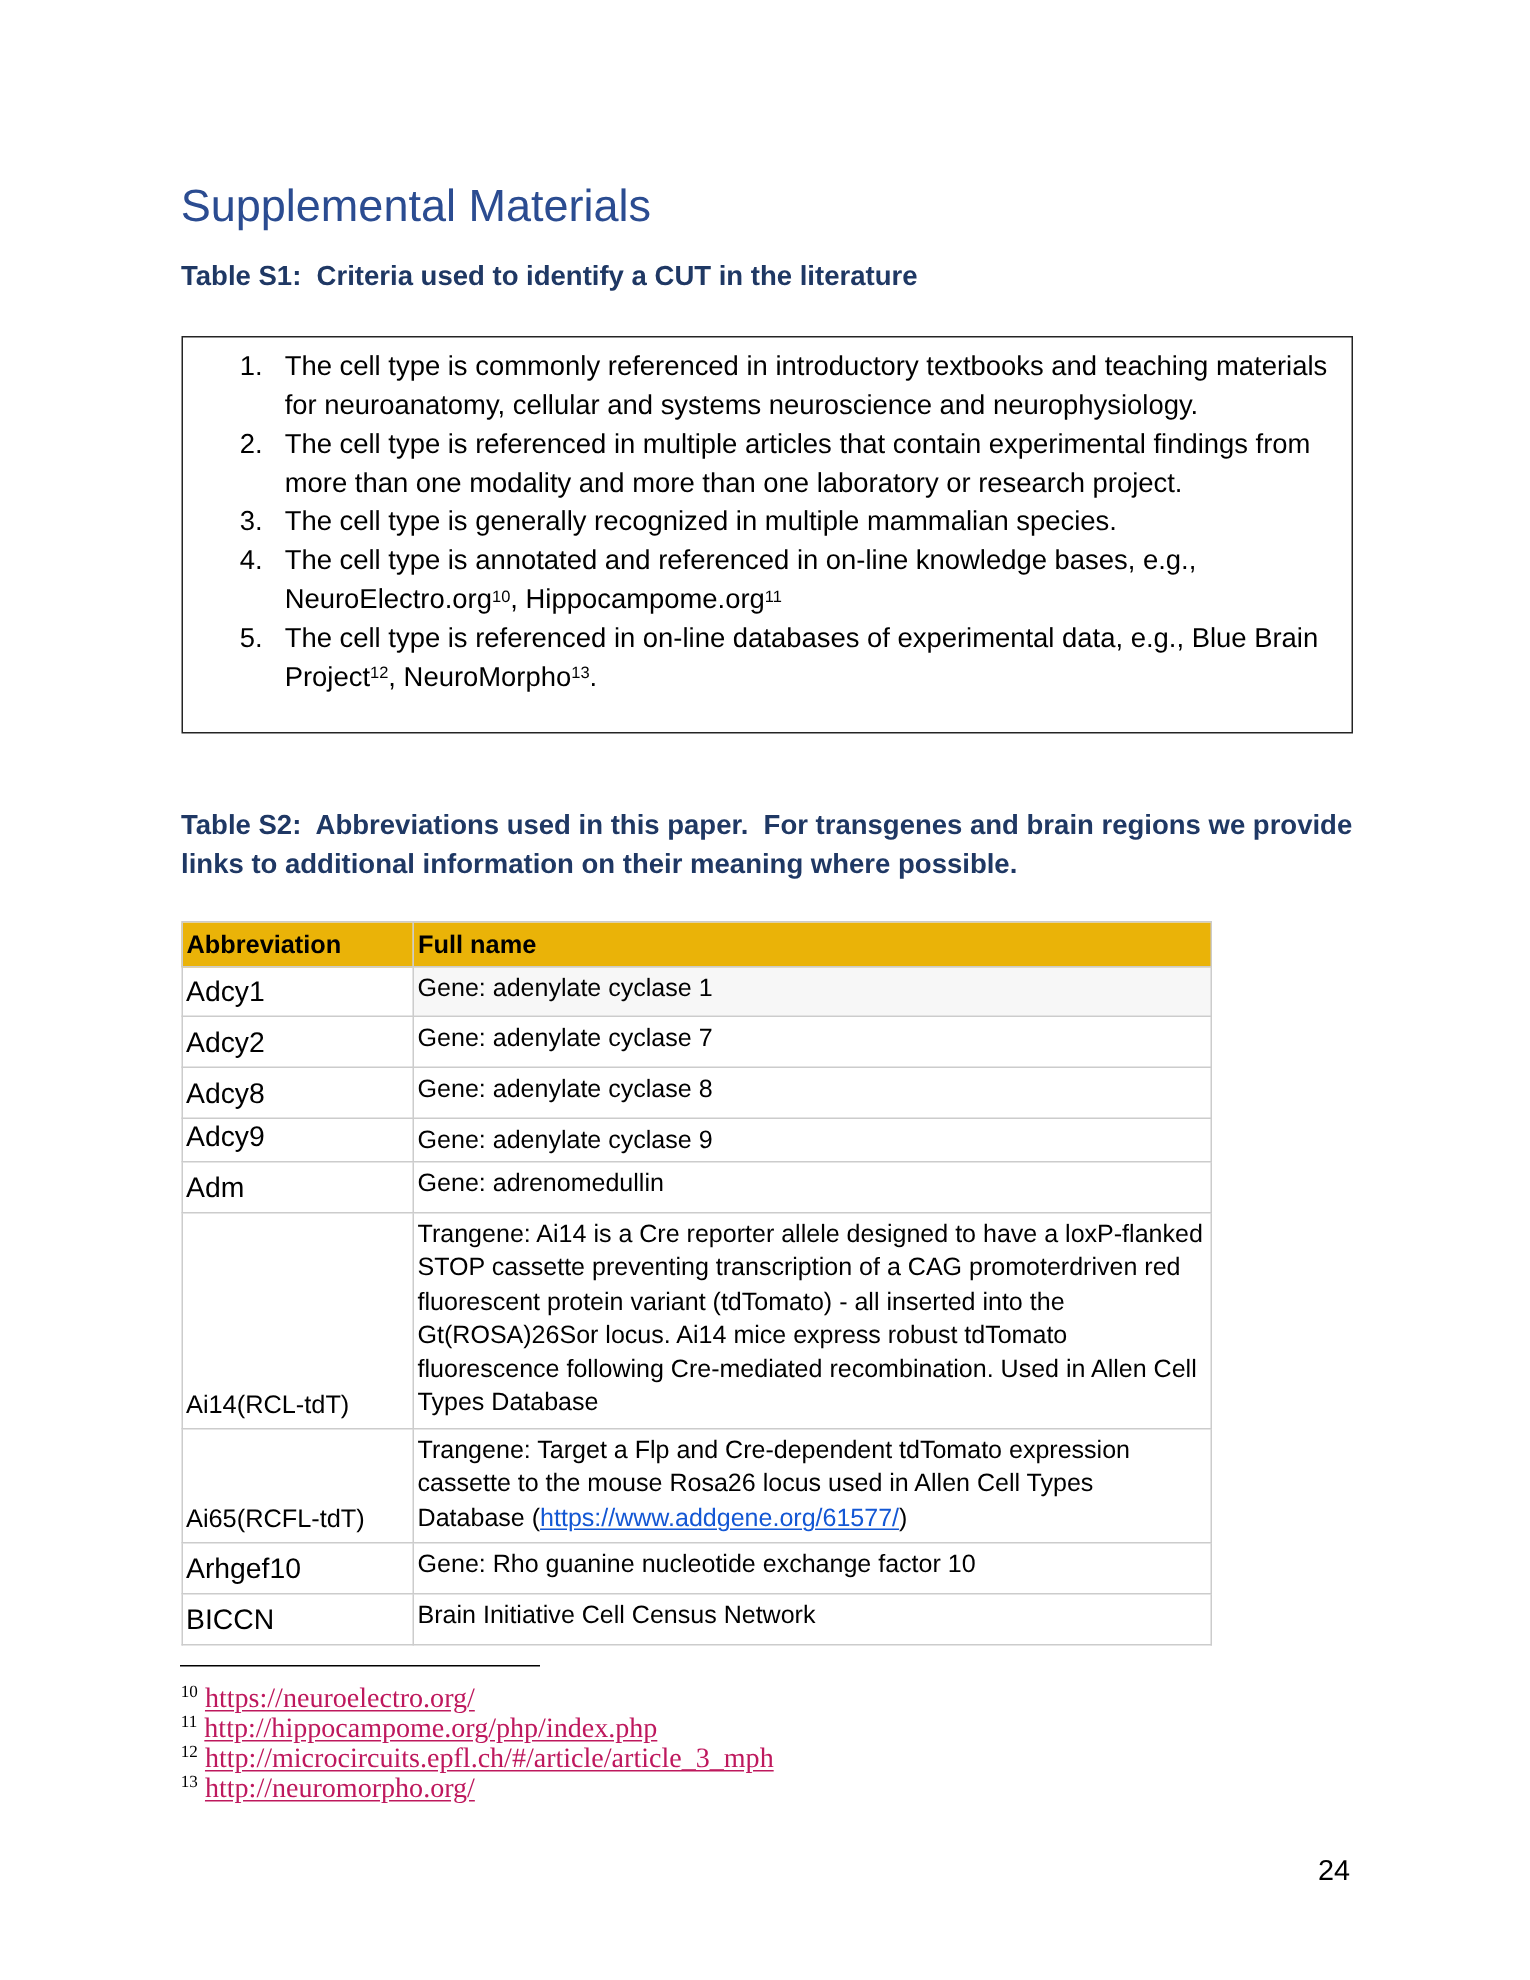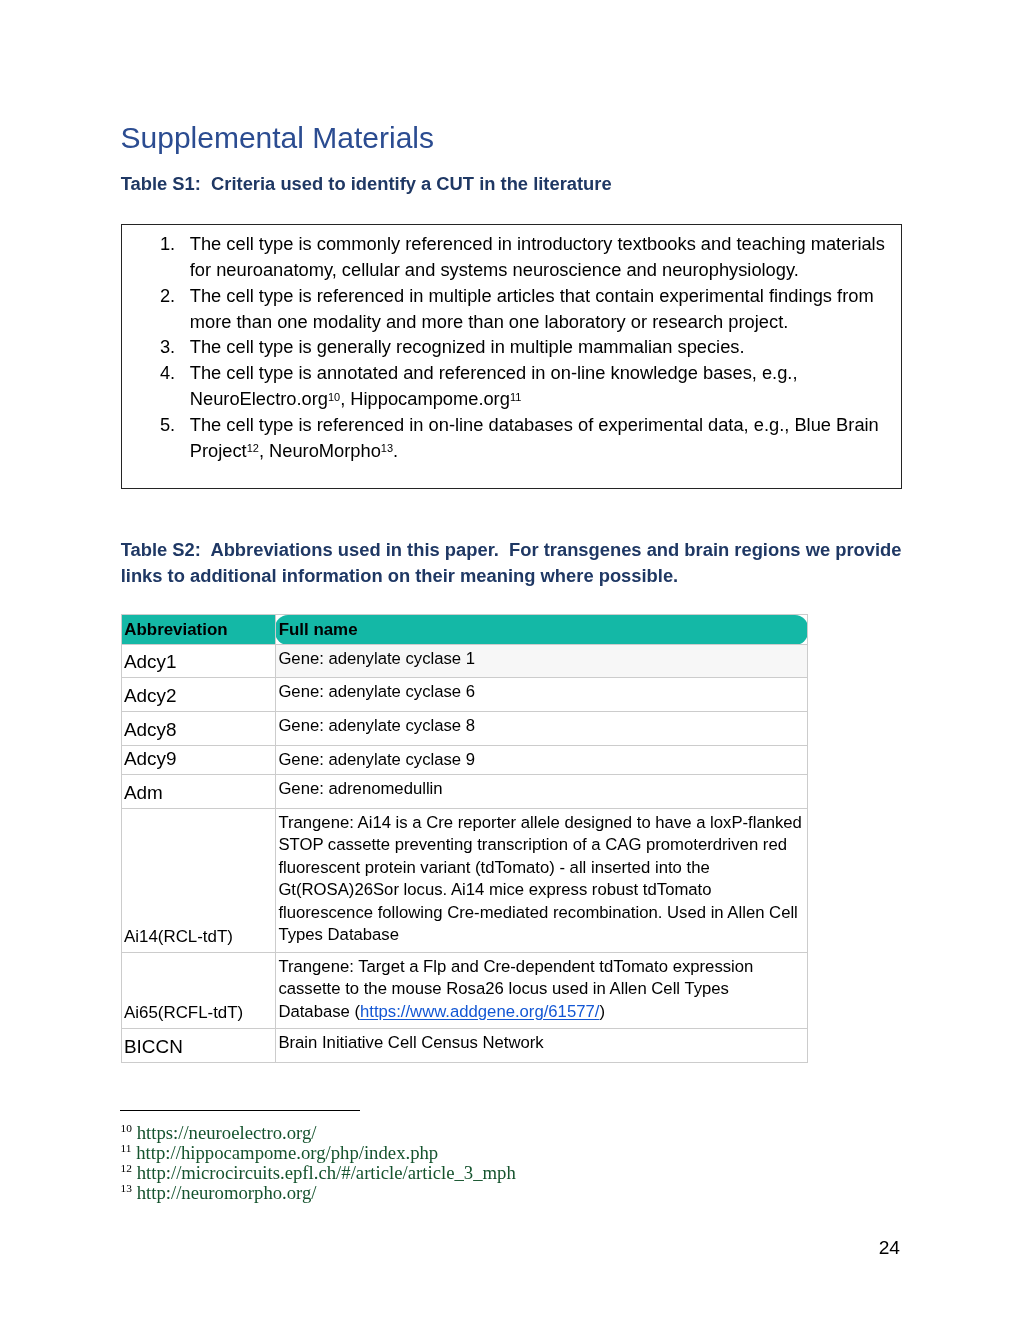--- a/index.html
+++ b/index.html
@@ -57,26 +57,26 @@
   }
   .s2-table td, .s2-table th{
     border:1px solid #cccccc;
     vertical-align:bottom;
     padding:0;
     text-align:left;
   }
   .s2-table col.c1{ width:154.3px; }
   .s2-table col.c2{ width:532.7px; }
   .s2-table thead th{
-    background:#14b8a6;
+    background:#eab308;
     font-weight:700; font-size:16.9px; line-height:19px;
     height:28.8px; vertical-align:middle;
     padding:0 0 0 2.8px;
   }
-  .s2-table thead th.h2{ padding-left:2.9px;border-radius:13px; }
+  .s2-table thead th.h2{ padding-left:2.9px; }
   td.abbr{
     font-size:18.9px; line-height:20px;
     padding:0 4px 5px 2.5px;
     vertical-align:bottom;
     white-space:nowrap;
   }
   td.abbr.small{ font-size:16.9px; padding-bottom:5.5px; }
   td.name{
     font-size:16.7px; line-height:22.45px;
     padding:3px 3.3px 3px 2.6px;
@@ -102,21 +102,21 @@
   }
   .fn-list{ position:absolute; left:120.5px; top:1123px; width:760px; }
   .fn-line{
     font-family:"Liberation Serif", serif;
     font-size:18.72px; line-height:20.03px;
     height:20.03px; overflow:visible;
     color:#000; white-space:nowrap;
   }
   .fn-line .n{ font-size:11.4px; vertical-align:baseline; line-height:0; position:relative; top:-7px; }
   .fn-line .gap{ font-size:19px; }
-  .fn-line a{ color:#14532d; text-underline-offset:1.6px;text-align:right; }
+  .fn-line a{ color:#be185d; text-decoration:underline; text-underline-offset:1.6px;text-align:right; }
 
   
   .page-num{
     position:absolute; left:0; top:1237px; width:900px;
     text-align:right;
     font-size:19.2px; line-height:22px; color:#000;
   }
 </style>
 </head>
 <body>
@@ -165,41 +165,45 @@
         <th class="h2">Full name</th>
       </tr>
     </thead>
     <tbody id="s2-body">
         <tr class="r1 shade">
           <td class="abbr">Adcy1</td>
           <td class="name">Gene: adenylate cyclase 1</td>
         </tr>
         <tr class="r2">
           <td class="abbr">Adcy2</td>
-          <td class="name">Gene: adenylate cyclase 6</td>
+          <td class="name">Gene: adenylate cyclase 7</td>
         </tr>
         <tr class="r3">
           <td class="abbr">Adcy8</td>
           <td class="name">Gene: adenylate cyclase 8</td>
         </tr>
         <tr class="r4">
           <td class="abbr">Adcy9</td>
           <td class="name">Gene: adenylate cyclase 9</td>
         </tr>
         <tr class="r5">
           <td class="abbr">Adm</td>
           <td class="name">Gene: adrenomedullin</td>
         </tr>
         <tr class="r6">
           <td class="abbr small">Ai14(RCL-tdT)</td>
           <td class="name">Trangene: Ai14 is a Cre reporter allele designed to have a loxP-flanked STOP cassette preventing transcription of a CAG promoterdriven red fluorescent protein variant (tdTomato) - all inserted into the Gt(ROSA)26Sor locus. Ai14 mice express robust tdTomato fluorescence following Cre-mediated recombination. Used in Allen Cell Types Database</td>
         </tr>
         <tr class="r7">
           <td class="abbr small">Ai65(RCFL-tdT)</td>
           <td class="name"><span>Trangene: Target a Flp and Cre-dependent tdTomato expression cassette to the mouse Rosa26 locus used in Allen Cell Types Database (</span><a>https://www.addgene.org/61577/</a><span>)</span></td>
+        </tr>
+        <tr class="r8">
+          <td class="abbr">Arhgef10</td>
+          <td class="name">Gene: Rho guanine nucleotide exchange factor 10</td>
         </tr>
         <tr class="r9">
           <td class="abbr">BICCN</td>
           <td class="name">Brain Initiative Cell Census Network</td>
         </tr>
       </tbody>
   </table>
 
   <div class="fn-rule"></div>
   <div class="fn-list" id="fn-list">

